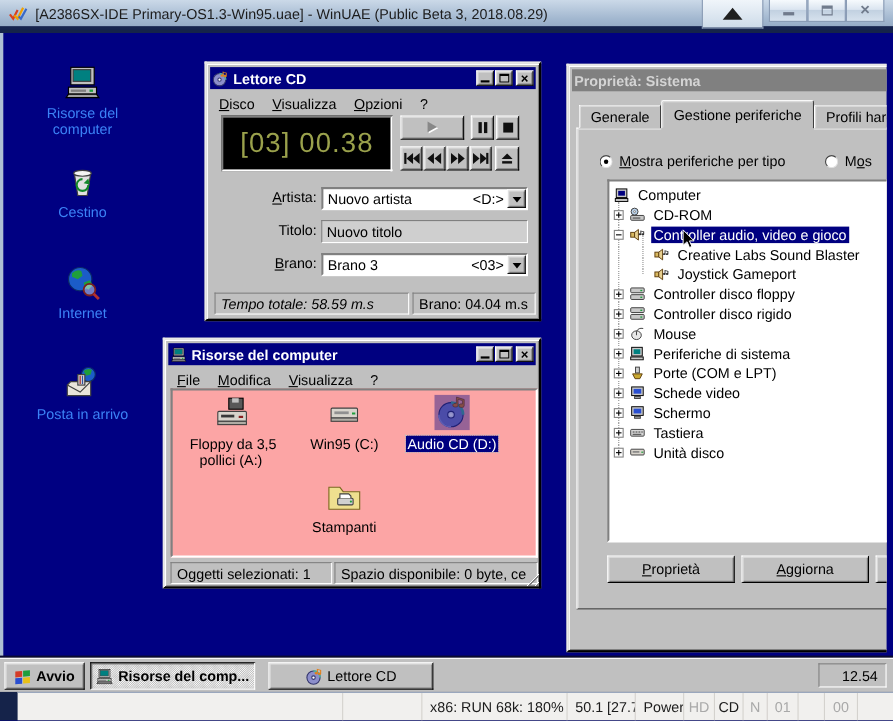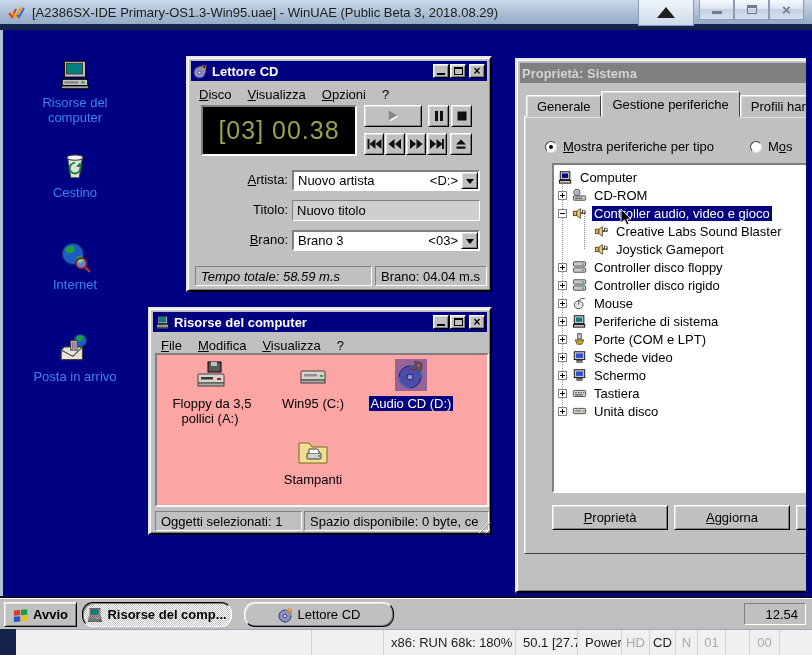--- a/index.html
+++ b/index.html
@@ -97,21 +97,21 @@
 .tlabel{padding:0 2px;}
 .tlabel.sel{background:#000080;color:#fff;}
 .vline{position:absolute;width:1px;background-image:repeating-linear-gradient(#909090 0 1px,transparent 1px 2px);z-index:0;}
 .pbtn{position:absolute;top:388px;width:116px;height:25px;}
 #cursor{position:absolute;left:620px;top:178px;z-index:50;}
 
 
 .taskbar{position:absolute;left:0;top:598px;width:812px;height:31px;background:#c0c0c0;border-top:1px solid #fff;box-shadow:0 -2px 0 #0a0a30;}
 .tsk,.start{position:absolute;top:3px;height:25px;display:flex;align-items:center;gap:4px;padding:0 5px;white-space:nowrap;overflow:hidden;}
 .start{left:4px;width:73px;font-weight:bold;}
-.tsk{width:150px;border-radius:11px;}
+.tsk{width:150px;}
 .tsk.active{font-weight:bold;border-color:#000 #fff #fff #000;box-shadow:inset 1px 1px 0 #808080;background-image:linear-gradient(45deg,#fff 25%,transparent 25%,transparent 75%,#fff 75%),linear-gradient(45deg,#fff 25%,transparent 25%,transparent 75%,#fff 75%);background-size:2px 2px;background-position:0 0,1px 1px;}
 .tski{width:16px;height:16px;}
 .clock{position:absolute;right:6px;top:4px;width:62px;height:22px;border:1px solid;border-color:#808080 #fff #fff #808080;display:flex;align-items:center;justify-content:flex-end;padding:0 7px;}
 
 
 .sbar{position:absolute;left:0;top:629px;width:812px;height:26px;background:#f1f0ee;border-top:1px solid #9aa7bd;display:flex;margin-left:16px;}
 .seg{border-right:1px solid #d4d2ce;height:100%;display:flex;align-items:center;padding:0 7px;color:#1c1c1c;white-space:nowrap;overflow:hidden;}
 .seg.muted{color:#a9a9a9;}
 .seg.center{justify-content:center;padding:0;}
 .gripseg{flex:1;border-right:none;position:relative;}

